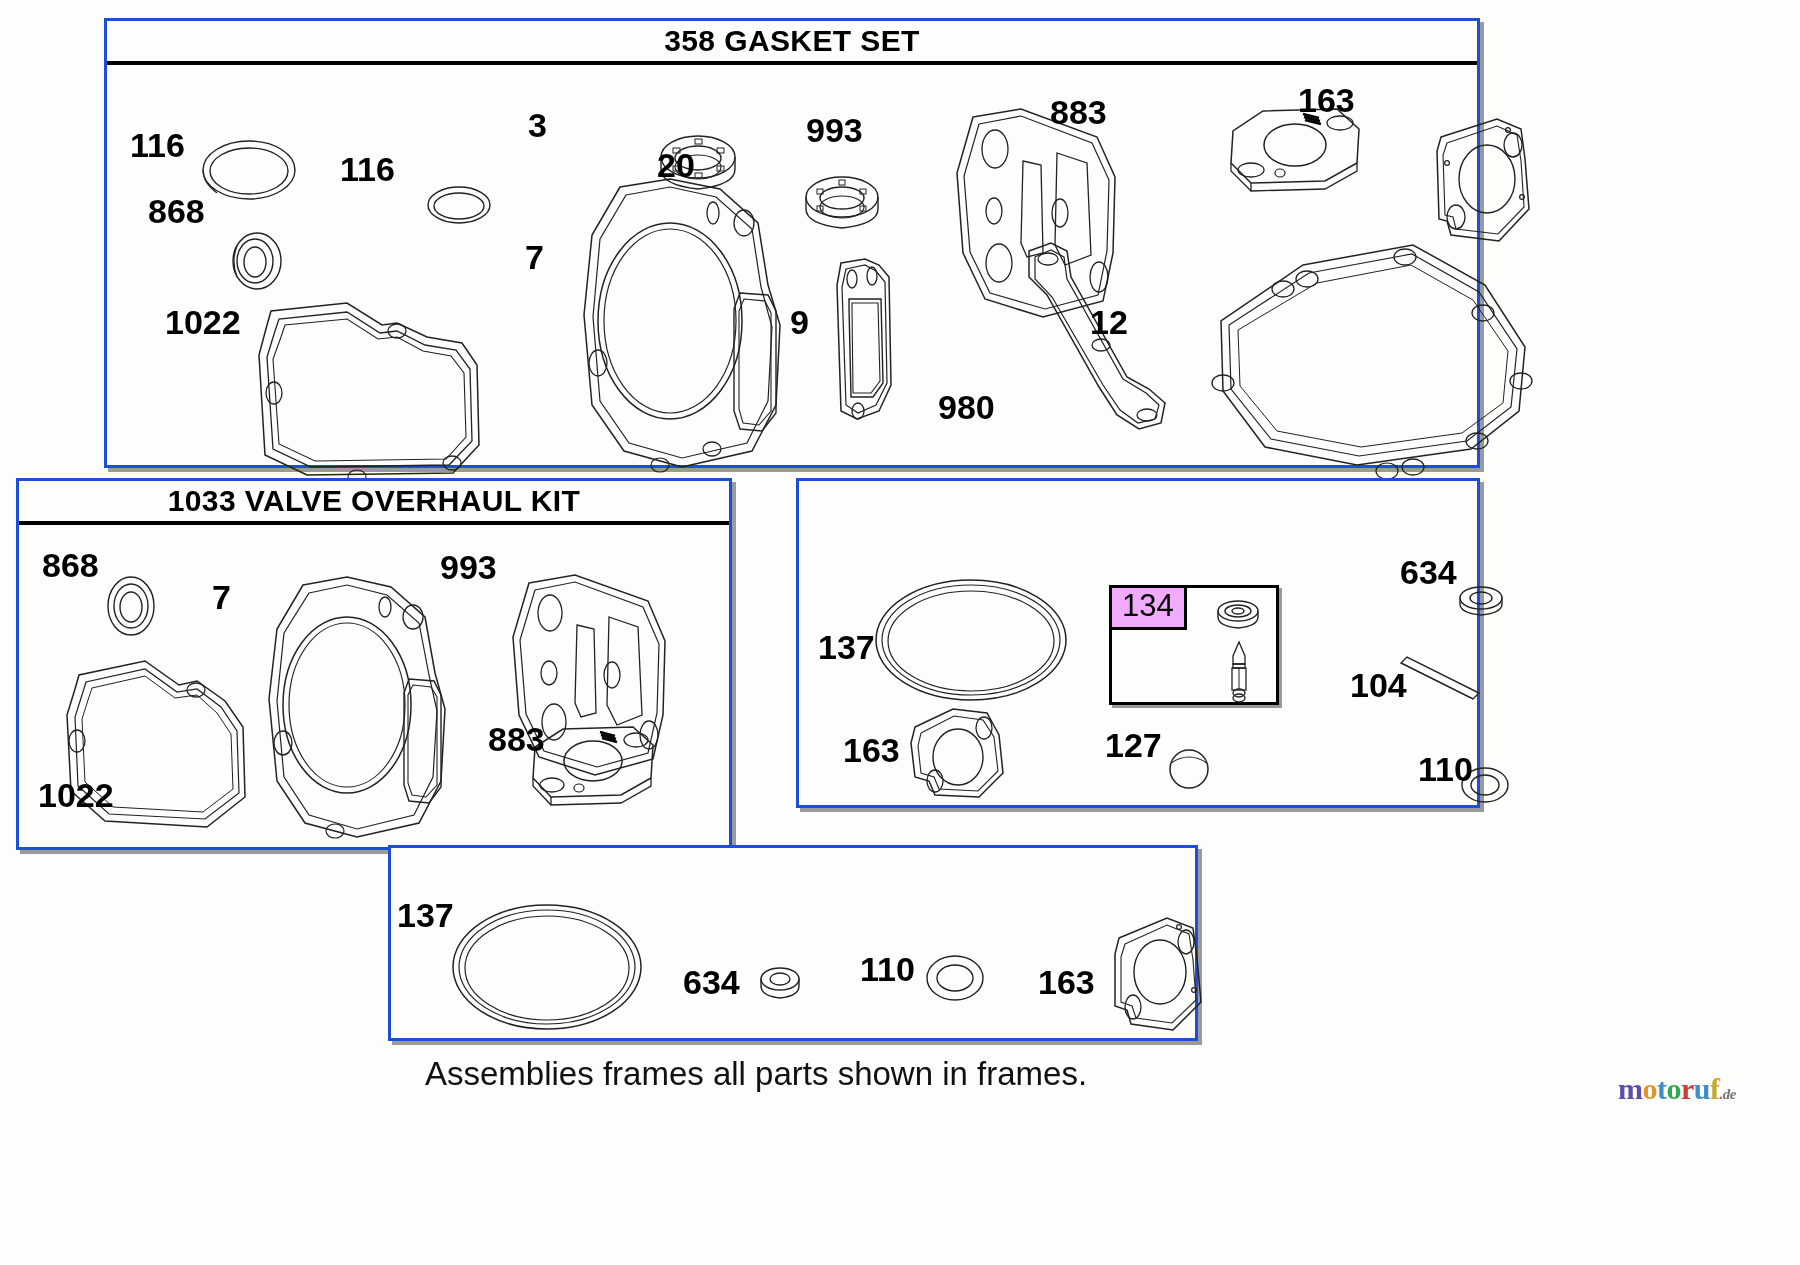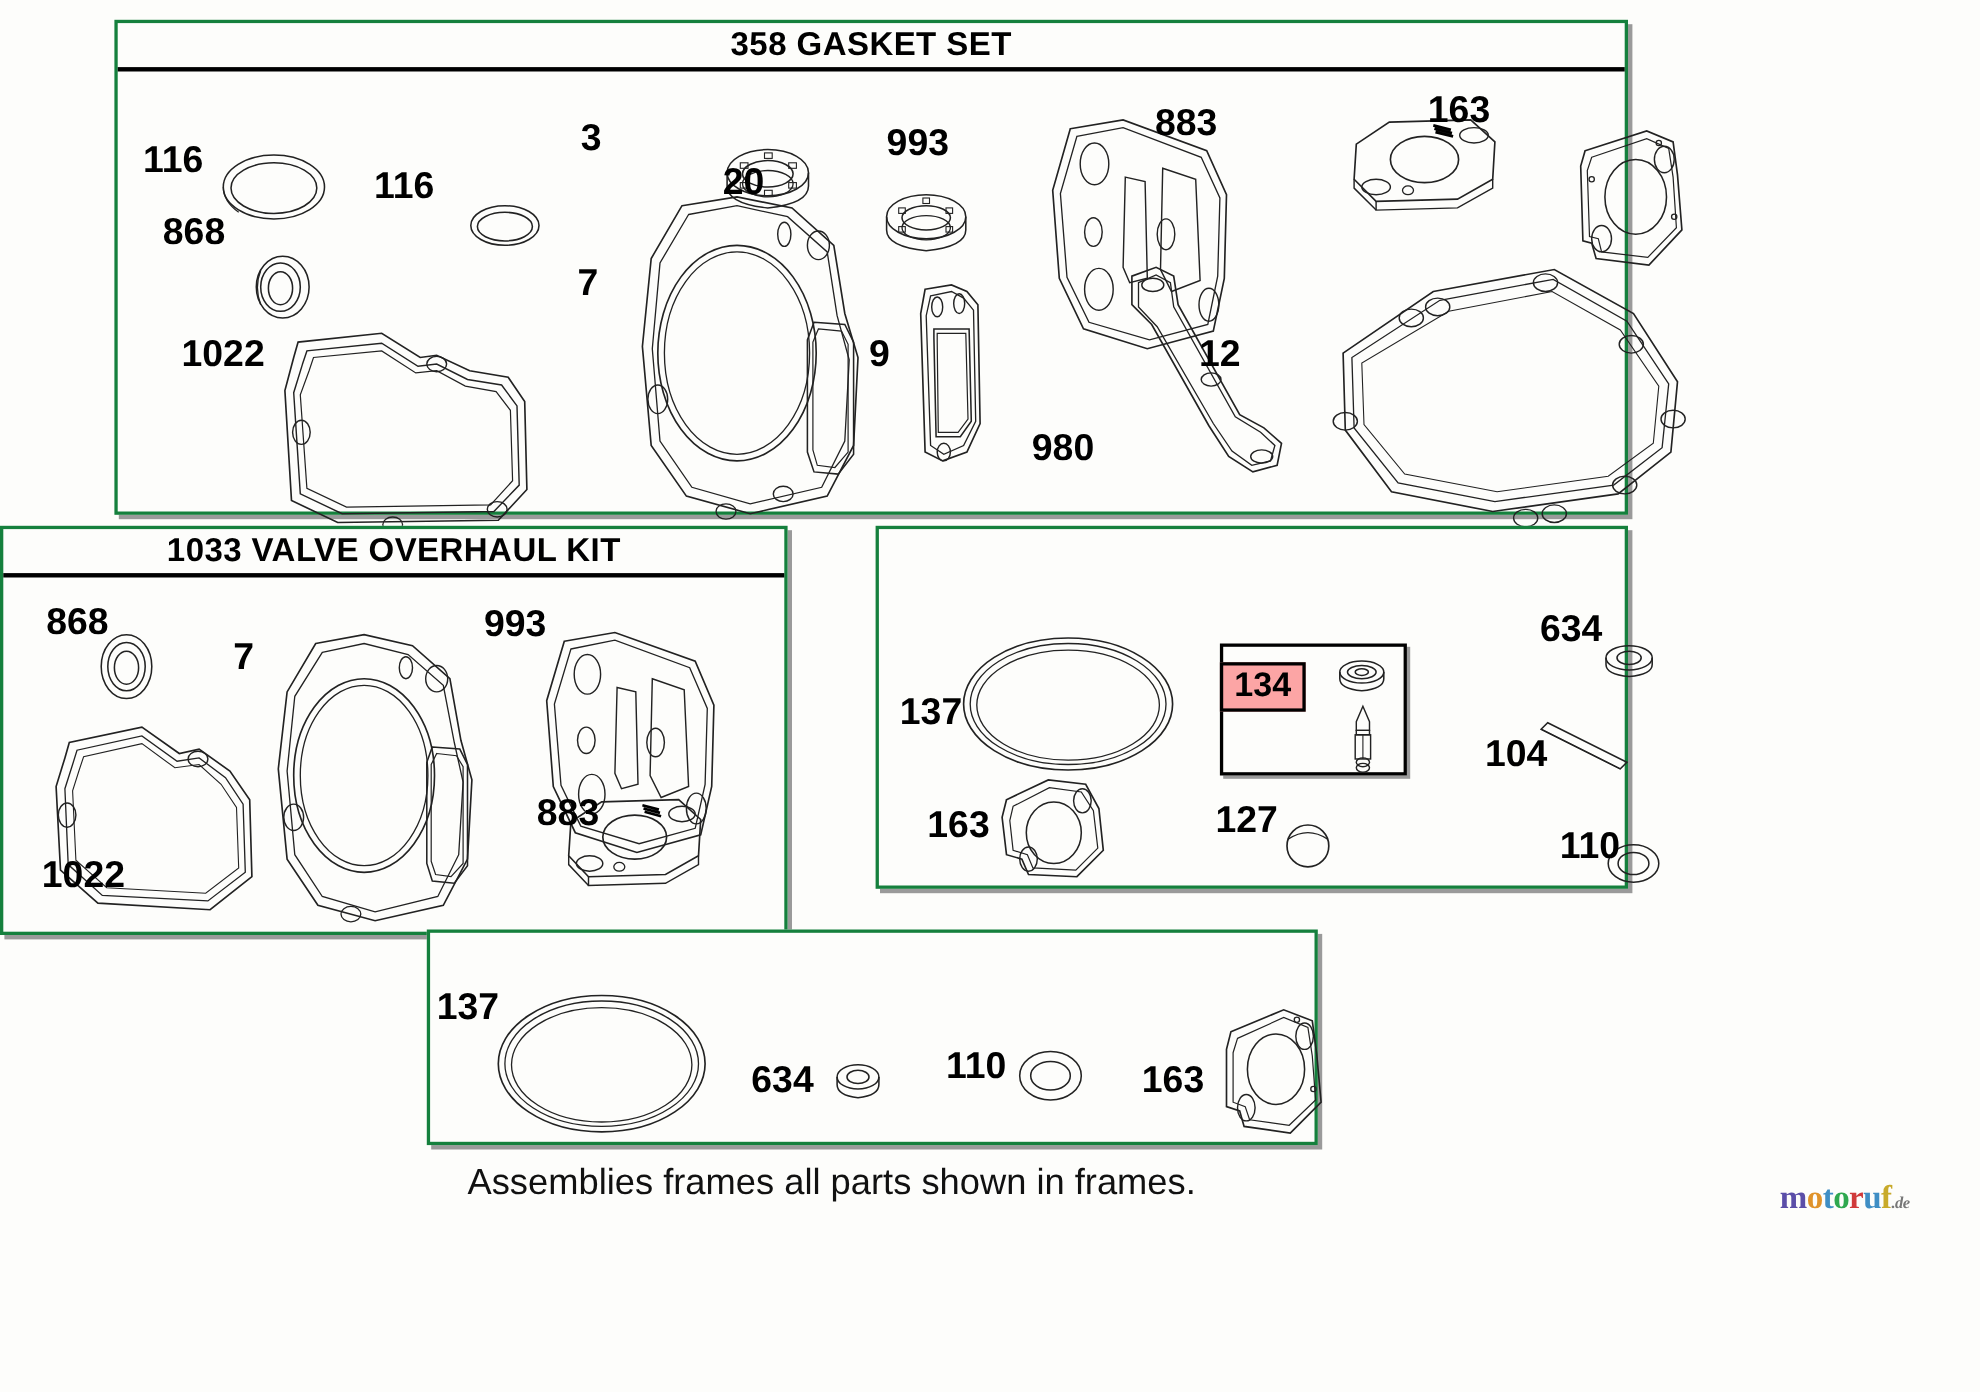--- a/index.html
+++ b/index.html
@@ -1,35 +1,35 @@
 <!DOCTYPE html>
 <html><head>
 <meta charset="utf-8">
 <style>
   html,body{margin:0;padding:0;background:#fdfdfb;}
   body{width:1800px;height:1265px;position:relative;
        font-family:"Liberation Sans","DejaVu Sans",sans-serif;
        -webkit-font-smoothing:antialiased;}
-  .panel{position:absolute;background:#fdfdfb;border:3px solid #15803d;
+  .panel{position:absolute;background:#fdfdfb;border:3px solid #1d4ed8;
          box-shadow:4px 4px 0 #9a9a9a;box-sizing:border-box;}
   .panel-title{position:absolute;left:0;right:0;top:0;height:44px;
                border-bottom:4px solid #000;display:flex;align-items:center;
                justify-content:center;font-weight:bold;font-size:30px;
                letter-spacing:.4px;color:#000;box-sizing:border-box;}
   .panel-body{position:absolute;left:0;right:0;top:44px;bottom:0;}
   .lbl{position:absolute;font-weight:bold;color:#000;line-height:1;
        white-space:nowrap;}
   .lbl.big{font-size:34px;}
   .part{position:absolute;}
   .part svg{display:block;overflow:visible;}
   .subbox{position:absolute;border:3px solid #000;background:#fdfdfb;
           box-shadow:3px 3px 0 #9a9a9a;box-sizing:border-box;}
   .subtag{position:absolute;left:-3px;top:-3px;border:3px solid #000;
-          background:#fca5a5;padding:2px 10px 4px;font-weight:bold;
-          font-size:31px;line-height:1.05;box-sizing:border-box;margin-top:17px;}
+          background:#f0abfc;padding:2px 10px 4px;font-weight:normal;
+          font-size:31px;line-height:1.05;box-sizing:border-box;}
   .footnote{position:absolute;font-size:33px;color:#111;white-space:nowrap;}
   .wm{position:absolute;font-family:"Liberation Serif","DejaVu Serif",serif;
       font-size:30px;font-weight:bold;letter-spacing:-.5px;}
   .wm .s{font-size:15px;font-style:italic;}
 </style>
 </head>
 <body>
 
 <div class="panel" style="left:104px;top:18px;width:1376px;height:450px;">
   <div class="panel-title">358 GASKET SET</div>
@@ -218,21 +218,21 @@
 <div class="lbl big" style="left:528px;top:108px;">3</div>
 <div class="lbl big" style="left:657px;top:148px;text-align:center;">20</div>
 <div class="lbl big" style="left:525px;top:240px;">7</div>
 <div class="lbl big" style="left:790px;top:305px;">9</div>
 <div class="lbl big" style="left:806px;top:113px;">993</div>
 <div class="lbl big" style="left:938px;top:390px;">980</div>
 <div class="lbl big" style="left:1050px;top:95px;">883</div>
 <div class="lbl big" style="left:1298px;top:83px;">163</div>
 <div class="lbl big" style="left:1090px;top:278px;margin-top:27px;">12</div>
 
-<div class="panel" style="left:0;top:478px;width:716px;height:372px;">
+<div class="panel" style="left:16px;top:478px;width:716px;height:372px;">
   <div class="panel-title">1033 VALVE OVERHAUL KIT</div>
   <div class="panel-body">
 
     <div class="part" style="left:84px;top:50px;">
       <svg width="56" height="62" viewBox="0 0 56 62">
         <ellipse cx="28" cy="31" rx="23" ry="29" fill="none" stroke="#222" stroke-width="1.4"></ellipse>
         <ellipse cx="28" cy="31" rx="17" ry="22" fill="none" stroke="#222" stroke-width="1.4"></ellipse>
         <ellipse cx="28" cy="32" rx="11" ry="15" fill="none" stroke="#222" stroke-width="1.4"></ellipse>
       </svg>
     </div>

